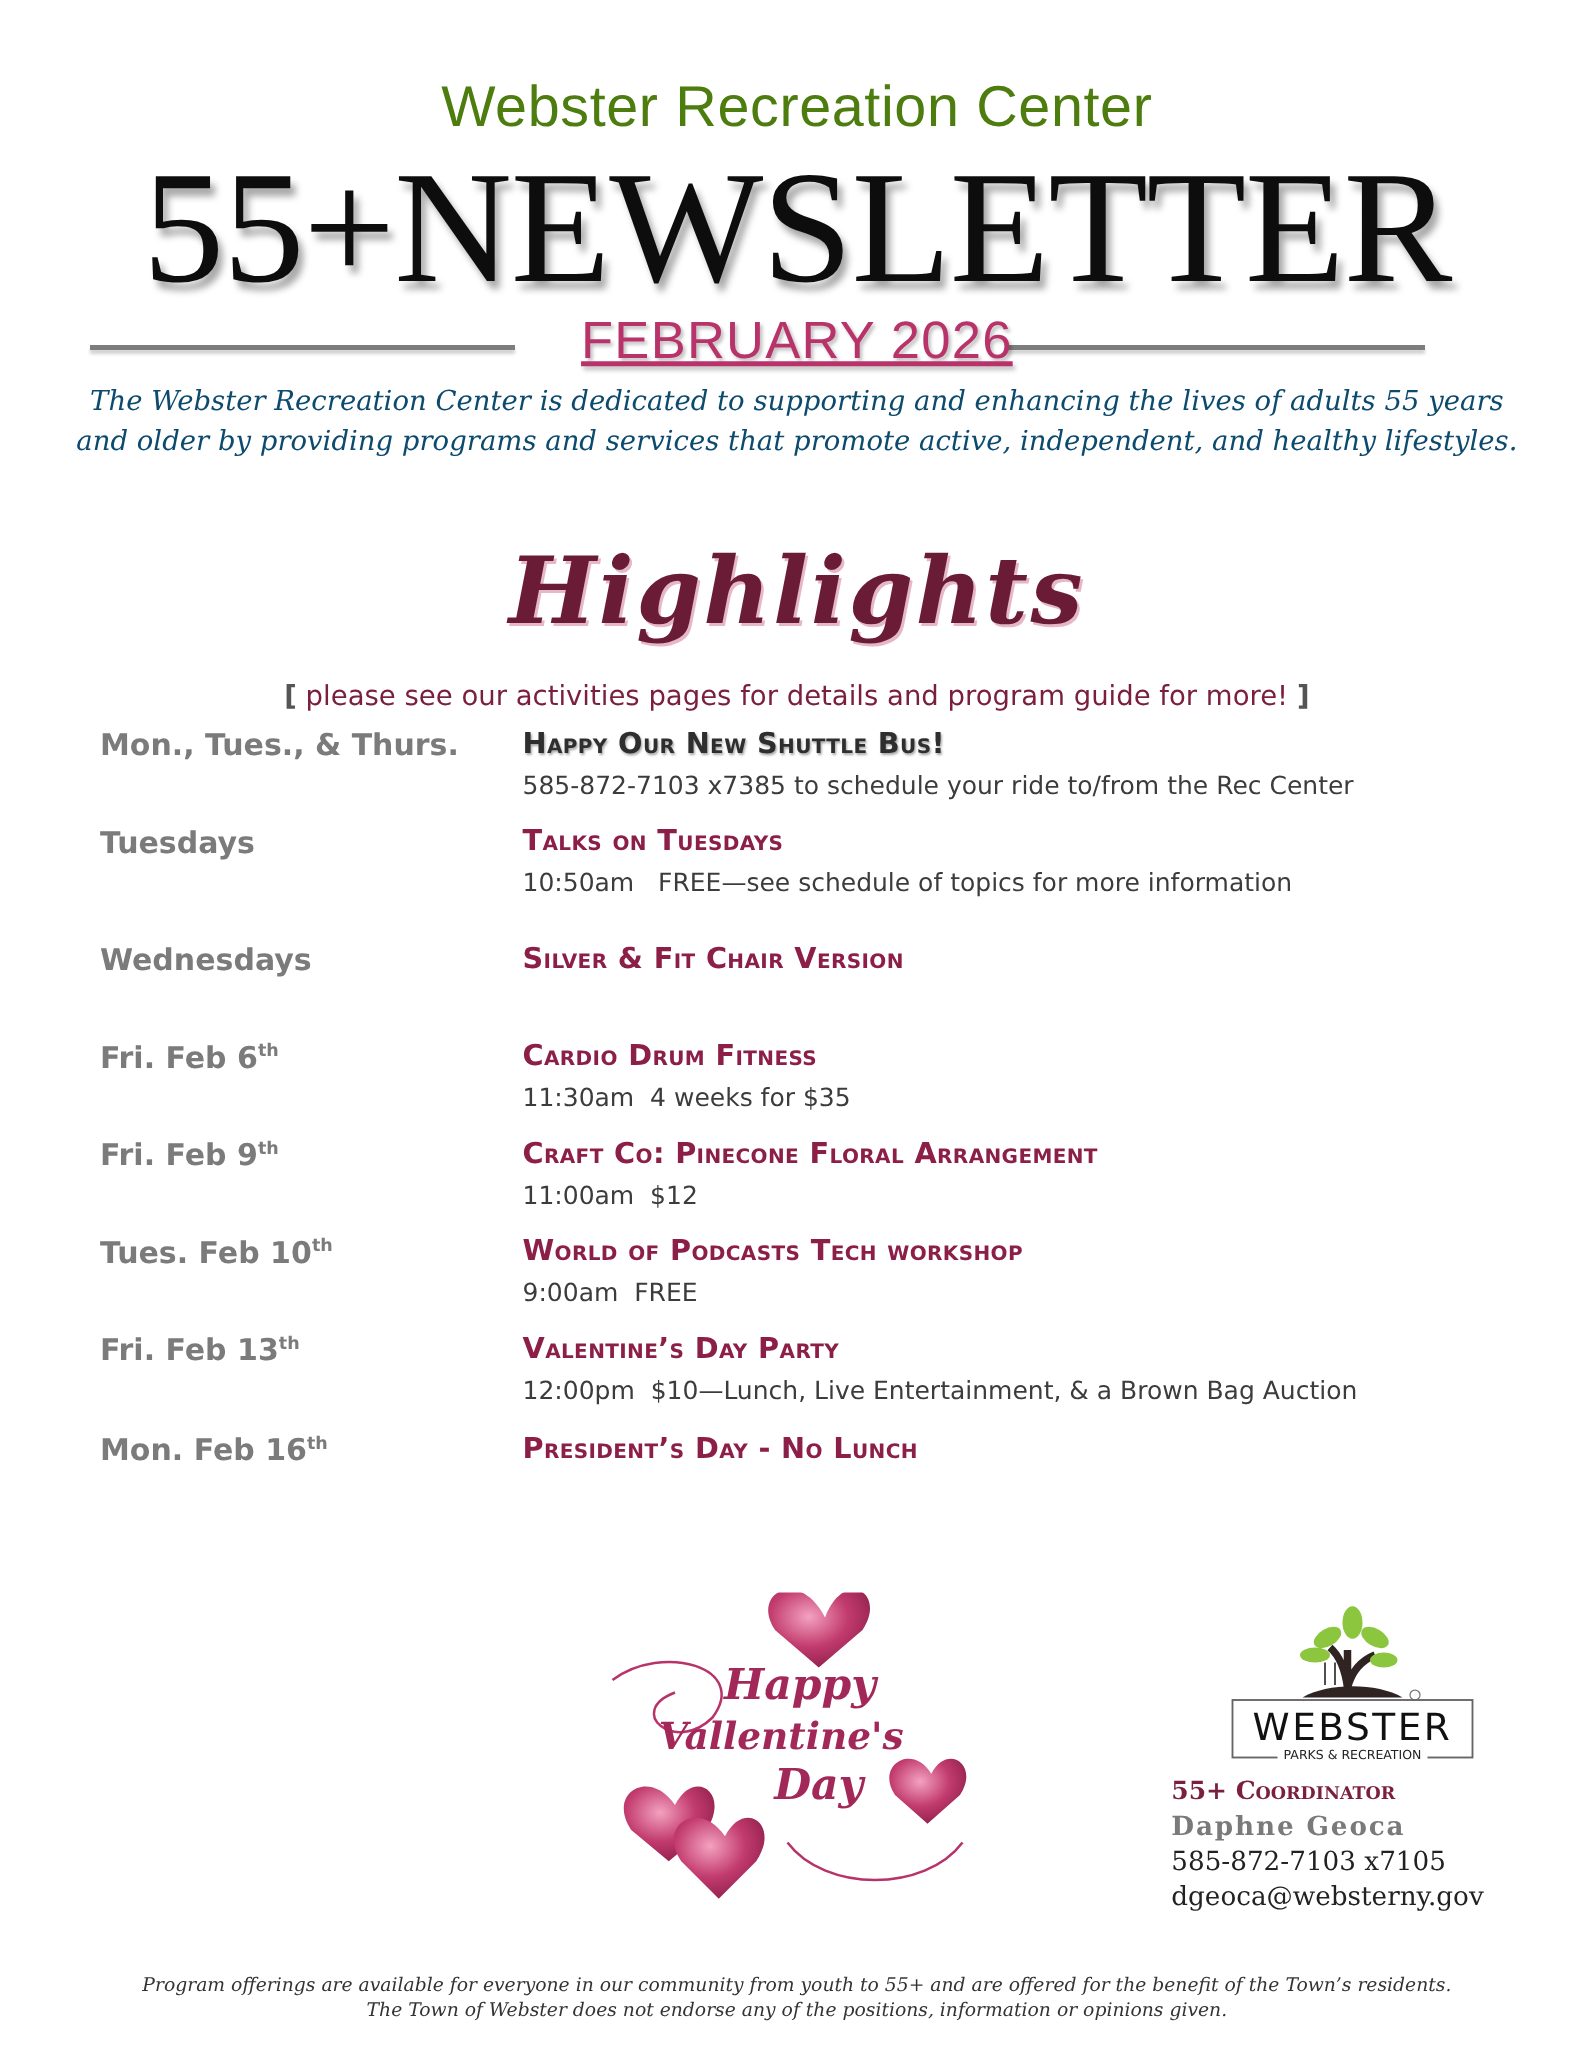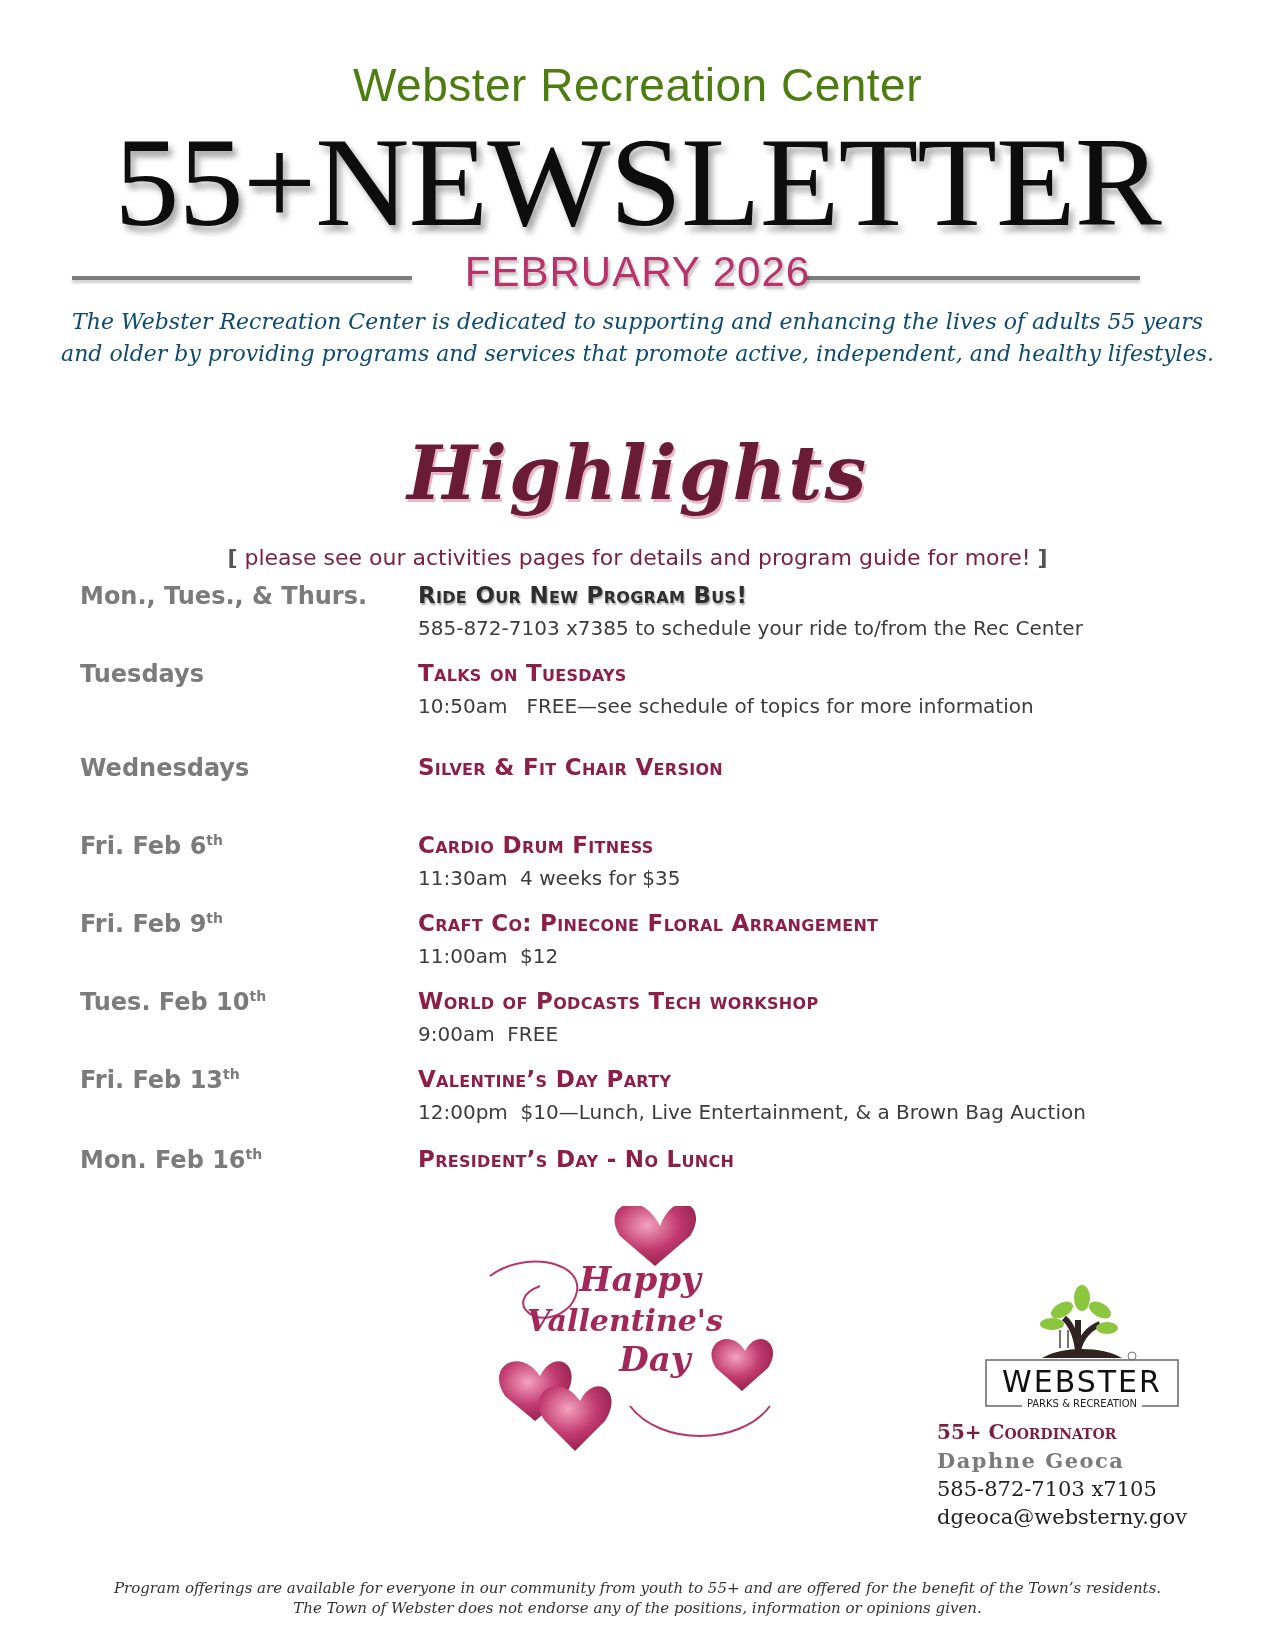--- a/index.html
+++ b/index.html
@@ -1,33 +1,33 @@
 <!DOCTYPE html>
 <html><head>
   <meta charset="utf-8">
   <style>
     html, body { margin:0; padding:0; background:#ffffff; }
     body { width:1275px; height:1650px; position:relative; overflow:hidden; font-family:"DejaVu Sans", sans-serif; }
     .abs { position:absolute; }
     .org { left:0; width:1275px; top:58px; text-align:center; font-family:"Liberation Sans", sans-serif; font-size:46px; color:#4d7c0f; letter-spacing:0.5px; }
     .title { left:0; width:1275px; top:118px; text-align:center; font-family:"Liberation Serif", serif; font-size:128px; line-height:128px; color:#0d0d0d; letter-spacing:-1px; text-shadow:4px 6px 6px rgba(0,0,0,0.35); transform:scaleX(1.02); }
     .rule { height:4px; background:#7d7d7d; top:276px; box-shadow:0 3px 3px rgba(0,0,0,0.2); }
-    .month { left:0; width:1275px; top:248px; text-align:center; font-family:"Liberation Sans", sans-serif; font-size:42px; color:#b8336a; text-shadow:2px 3px 3px rgba(0,0,0,0.25); letter-spacing:1px; }
+    .month { left:0; width:1275px; top:248px; text-align:center; font-family:"Liberation Sans", sans-serif; font-size:42px; color:#b8336a; text-shadow:2px 3px 3px rgba(0,0,0,0.25); letter-spacing:1px;text-decoration:underline; }
     .mission { left:60px; width:1155px; top:306px; text-align:center; font-family:"DejaVu Serif", serif; font-style:italic; font-size:22px; line-height:32px; color:#0c4a6e; }
     .hl { left:0; width:1275px; top:430px; text-align:center; font-family:"DejaVu Serif", serif; font-style:italic; font-weight:bold; font-size:74px; color:#6a1c36; text-shadow:2px 3px 0 #e6b8c6; letter-spacing:2px; }
     .note { left:0; width:1275px; top:545px; text-align:center; font-size:22px; color:#7a1f3d; }
     .note .br { color:#555; font-weight:bold; }
     .row { left:80px; width:1140px; }
     .day { position:absolute; left:0; top:0; width:320px; font-size:24px; font-weight:bold; color:#7b7b7b; }
     .day sup { font-size:14px; }
     .ev { position:absolute; left:338px; top:0; width:800px; }
     .evt { font-size:23px; font-weight:bold; color:#8c1f48; font-variant:small-caps; letter-spacing:0.3px; }
     .evt.dark { color:#2e2e2e; text-shadow:1px 2px 2px rgba(0,0,0,0.35); }
     .evd { font-size:20px; color:#3c3c3c; margin-top:8px; white-space:pre; }
-    .valentine { left:480px; top:1206px; width:310px; height:260px; }
+    .valentine { left:480px; top:1274px; width:310px; height:260px; }
     .logo { left:982px; top:1280px; width:200px; }
     .contact { right:88px; top:1420px; text-align:left; font-family:"DejaVu Serif", serif; }
     .c-role { font-size:20px; font-weight:bold; color:#7a1f3d; font-variant:small-caps; }
     .c-name { font-size:21px; font-weight:bold; color:#7a7a7a; letter-spacing:1.5px; margin-top:4px; }
     .c-line { font-size:21px; color:#222; margin-top:4px; }
     .footer { left:40px; width:1195px; top:1578px; text-align:center; font-family:"DejaVu Serif", serif; font-style:italic; font-size:15px; line-height:20px; color:#333; }
   </style>
 </head>
 <body>
 
@@ -40,21 +40,21 @@
 
 <div class="abs hl">Highlights</div>
 <div class="abs note">
   <span class="br">[</span><span> please see our activities pages for details and program guide for more! </span><span class="br">]</span>
 </div>
 
 <div>
   <div class="abs row" style="top:582px;">
     <div class="day"><span>Mon., Tues., &amp; Thurs.</span><sup></sup></div>
     <div class="ev">
-        <div class="evt dark">Ride Our New Program Bus!</div>
+        <div class="evt dark">Happy Our New Shuttle Bus!</div>
         <div class="evd">585-872-7103 x7385 to schedule your ride to/from the Rec Center</div>
       </div>
   </div>
   <div class="abs row" style="top:660px;">
     <div class="day"><span>Tuesdays</span><sup></sup></div>
     <div class="ev">
         <div class="evt">Talks on Tuesdays</div>
         <div class="evd">10:50am   FREE—see schedule of topics for more information</div>
       </div>
   </div>

